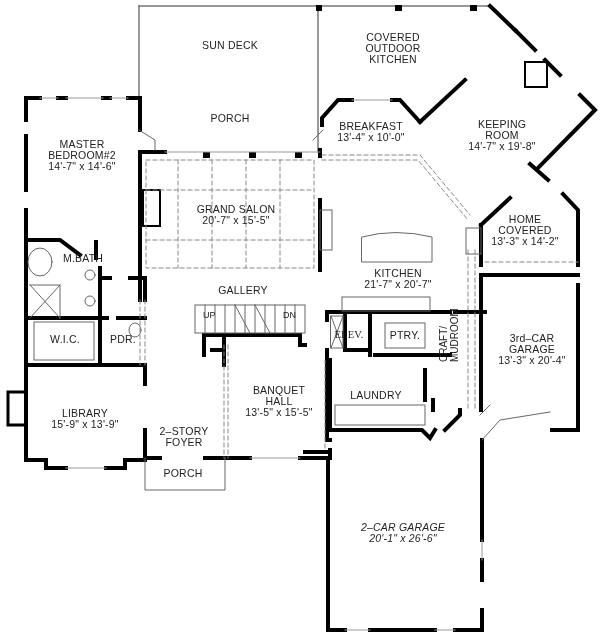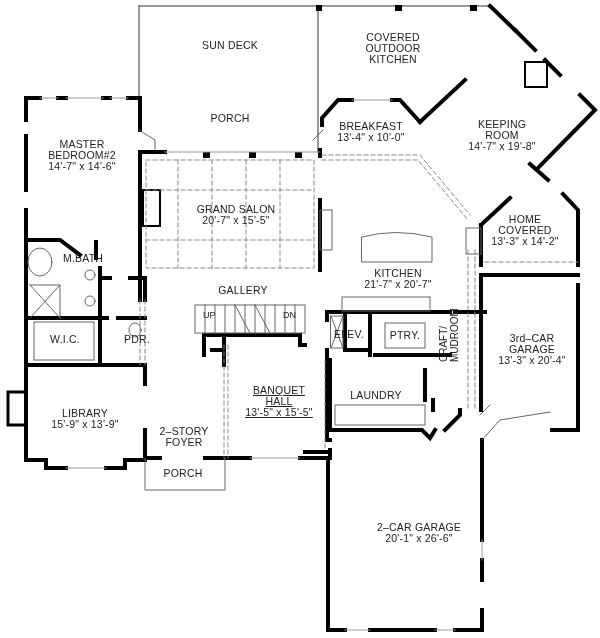--- a/index.html
+++ b/index.html
@@ -220,24 +220,24 @@
 <div class="lbl" style="left:398px;top:268px;">
   <span class="nm">KITCHEN</span>
   <span class="dim">21'-7" x 20'-7"</span>
 </div>
 <div class="lbl" style="left:243px;top:285px;">
     <span class="nm">GALLERY</span>
   </div>
 <div class="lbl" style="left:65px;top:334px;">
     <span class="nm">W.I.C.</span>
   </div>
-<div class="lbl" style="left:123px;top:334px;padding-left:28px;">
+<div class="lbl" style="left:123px;top:334px;">
     <span class="nm">PDR.</span>
   </div>
-<div class="lbl" style="left:349px;top:329px;">
+<div class="lbl" style="left:349px;top:329px;font-family:Liberation Serif, serif;">
     <span class="nm">ELEV.</span>
   </div>
 <div class="lbl" style="left:405px;top:330px;">
     <span class="nm">PTRY.</span>
   </div>
 <div class="vlbl" style="left:438px;top:362px;">
   <div>CRAFT/</div>
   <div>MUDROOM</div>
 </div>
 <div class="lbl" style="left:532px;top:333px;">
@@ -246,27 +246,27 @@
   <span class="dim">13'-3" x 20'-4"</span>
 </div>
 <div class="lbl" style="left:85px;top:402px;margin-top:6px;">
   <span class="nm">LIBRARY</span>
   <span class="dim">15'-9" x 13'-9"</span>
 </div>
 <div class="lbl" style="left:184px;top:399px;margin-top:27px;">
   <span class="nm">2–STORY</span>
   <span class="nm">FOYER</span>
 </div>
-<div class="lbl" style="left:279px;top:385px;text-decoration:underline;">
+<div class="lbl" style="left:279px;top:385px;">
   <span class="nm">BANQUET</span>
   <span class="nm">HALL</span>
   <span class="dim">13'-5" x 15'-5"</span>
 </div>
 <div class="lbl" style="left:376px;top:390px;text-align:center;">
     <span class="nm">LAUNDRY</span>
   </div>
 <div class="lbl" style="left:183px;top:468px;">
     <span class="nm">PORCH</span>
   </div>
-<div class="lbl" style="left:419px;top:522px;">
+<div class="lbl" style="left:403px;top:522px;font-style:italic;">
   <span class="nm">2–CAR  GARAGE</span>
   <span class="dim">20'-1" x 26'-6"</span>
 </div>
 
 </body></html>

